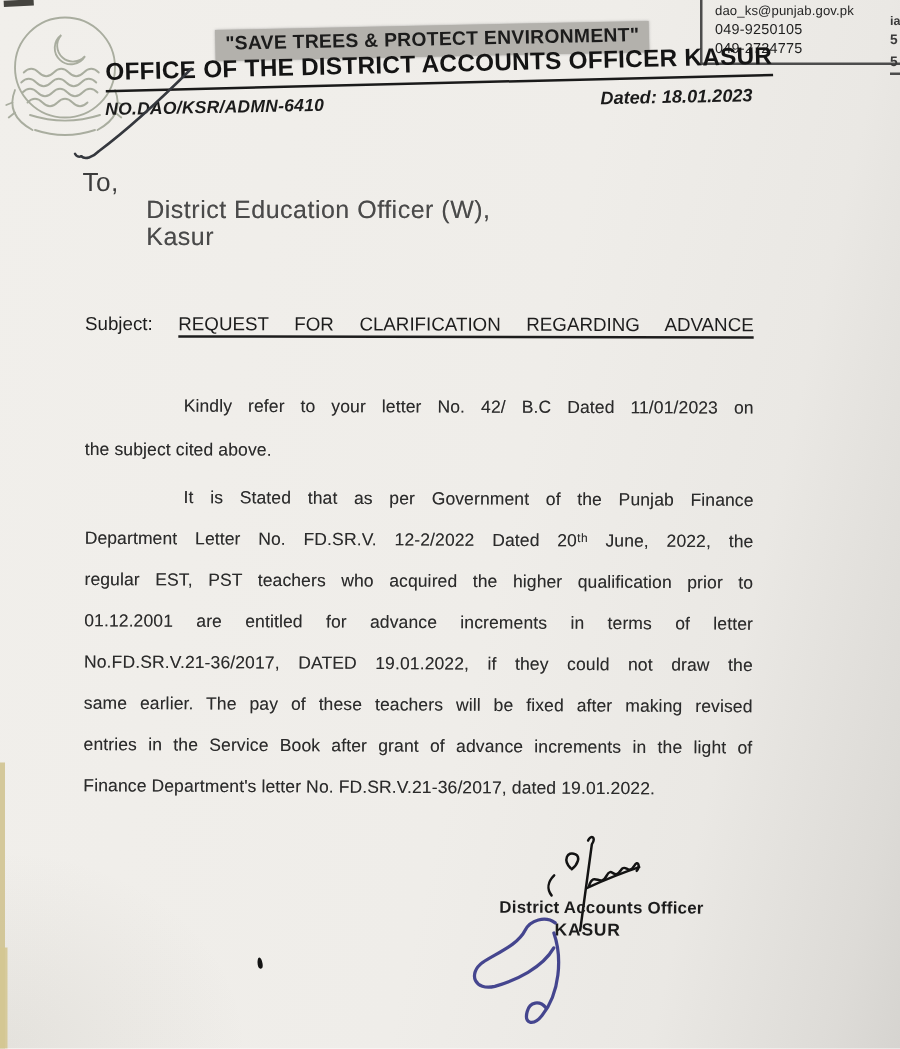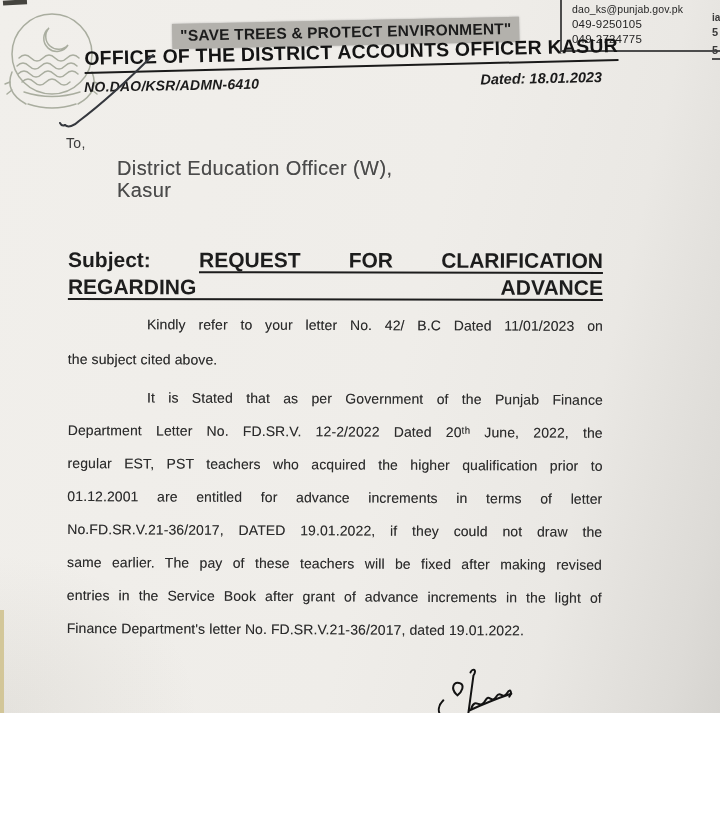--- a/index.html
+++ b/index.html
@@ -1,17 +1,17 @@
 <!DOCTYPE html>
 <html style="--ink: #1c1c1c; --banner-bg: #b3b1ac; --blue-ink: #3c3d8a; --logo-stroke: #a9ad9f; --paper: #efede9;"><head>
 <meta charset="utf-8">
 <style>
   html,body{margin:0;padding:0;}
   .page{
-    position:relative;width:720px;height:713px;overflow:hidden;
+    position:relative;width:720px;height:839px;overflow:hidden;
     background:linear-gradient(103deg,#f1efeb 0%,#efede9 55%,#eae8e4 78%,#dddbd7 94%,#d6d4d0 100%);
     font-family:"Liberation Sans","DejaVu Sans",sans-serif;
     color:#262626;
   }
   .shade-bl{position:absolute;left:0;bottom:0;width:200px;height:160px;
     background:radial-gradient(ellipse at 0% 100%,rgba(120,115,100,.10),transparent 70%);}
   .tan-strip-1{position:absolute;left:0;top:610px;width:4px;height:229px;background:#cfc18c;opacity:.85;}
   .tan-strip-2{position:absolute;left:0;top:758px;width:6px;height:81px;background:#d4c692;opacity:.9;}
   .corner-mark{position:absolute;left:3px;top:0;width:24px;height:5px;background:#45443f;transform:rotate(-3deg);}
 
@@ -46,26 +46,26 @@
     position:absolute;left:84px;top:79px;width:518px;display:flex;justify-content:space-between;
     transform:rotate(-1.1deg);transform-origin:left top;
     font-weight:bold;font-style:italic;color:#1b1b1b;
   }
   .ref-row .ref{font-size:14px;letter-spacing:.2px;}
   .ref-row .date{font-size:14.5px;}
 
   .pen-tick{position:absolute;left:55px;top:45px;}
 
   .addressee{position:absolute;left:66px;top:135px;color:#474747;}
-  .addressee .to{font-size:14px;color:#3c3c3c;letter-spacing:.3px;}
+  .addressee .to{font-size:21px;color:#3c3c3c;letter-spacing:.3px;}
   .addr-lines{position:absolute;left:51px;top:22px;width:300px;letter-spacing:.4px;}
   .addr-lines div{font-size:20px;line-height:22px;color:#4a4a4a;text-shadow:0 0 .3px rgba(70,70,70,.5);}
 
   .subject{position:absolute;left:68px;top:246px;width:535px;transform:rotate(.1deg);transform-origin:left top;}
-  .subject .line{font-size:21px;font-weight:bold;color:#1d1d1d;line-height:27px;}
+  .subject .line{font-size:15px;font-weight:normal;color:#1d1d1d;line-height:27px;}
   .subject .l1{text-align:justify;text-align-last:justify;}
   .subject .u{text-decoration:underline;text-decoration-thickness:1.8px;text-underline-offset:4px;}
 
   .bodyblock{position:absolute;left:68px;width:535px;color:#2b2b2b;text-shadow:0 0 .3px rgba(50,50,50,.45);}
   .b1{top:307px;transform:rotate(.2deg);transform-origin:left top;}
   .b2{top:381px;transform:rotate(.3deg);transform-origin:left top;}
   .b1 .bline{line-height:35px;}
   .b2 .bline{line-height:33px;}
   .bline{font-size:14px;letter-spacing:.1px;}
   .bline.just{text-align:justify;text-align-last:justify;}

